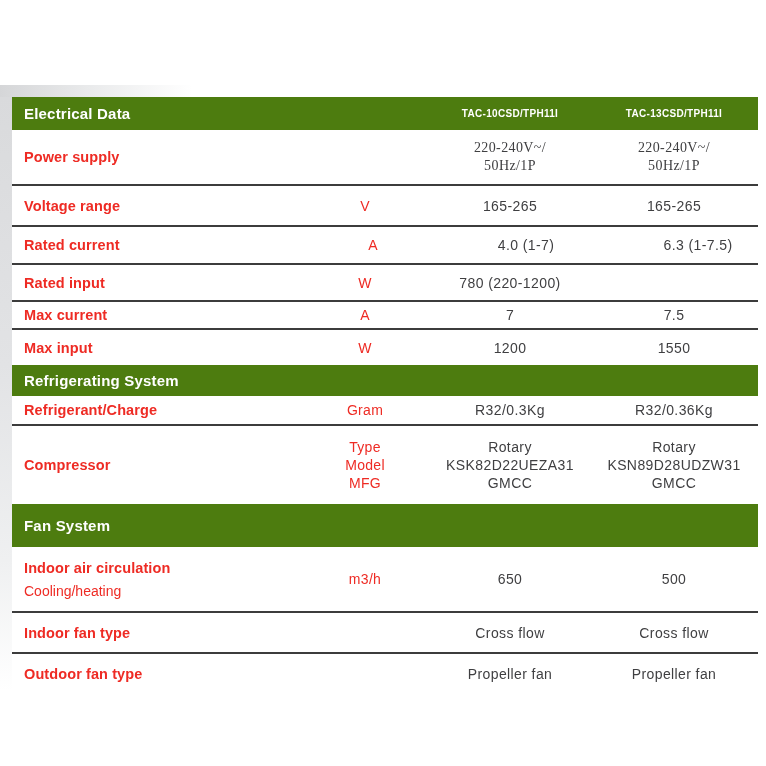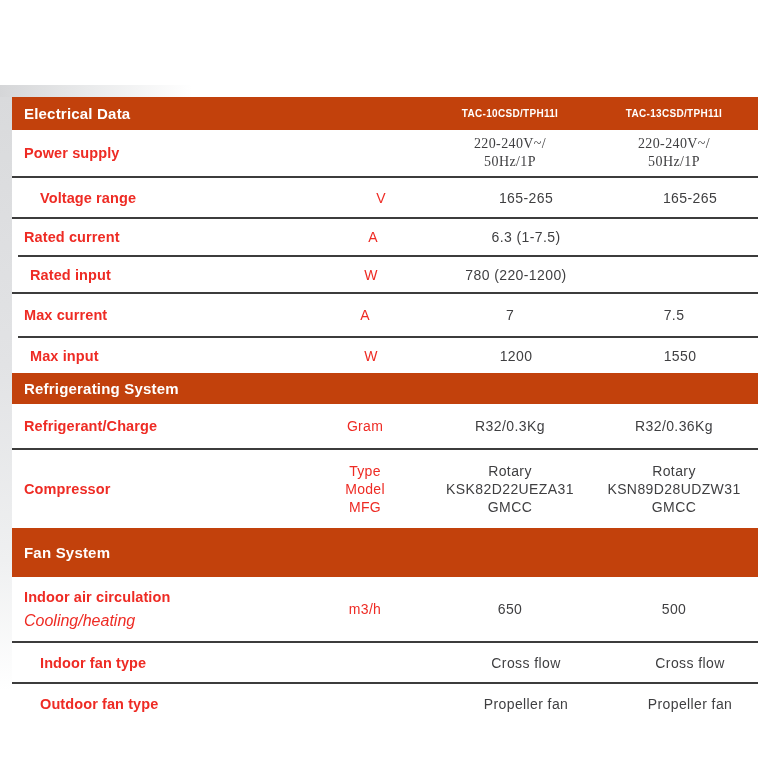--- a/index.html
+++ b/index.html
@@ -32,21 +32,21 @@
     position: absolute;
     left: 12px; top: 97px;
     width: 746px;
   }
   .grid {
     display: grid;
     grid-template-columns: 288px 130px 160px 168px;
     align-items: stretch;
   }
   .bar {
-    background: #c2410c;
+    background: #4d7c0f;
     color: #ffffff;
   }
   .bar .cell { color: #ffffff; }
   .bar-title {
     font-weight: bold;
     font-size: 15px;
     letter-spacing: 0.2px;
     display: flex;
     align-items: center;
     padding-left: 12px;
@@ -55,21 +55,21 @@
   .col-head {
     font-weight: bold;
     font-size: 10px;
     letter-spacing: 0.3px;
     display: flex;
     align-items: center;
     justify-content: center;
   }
   .bar-1 { height: 33px; }
   .bar-2 { height: 31px; }
-  .bar-3 { height: 49px; }
+  .bar-3 { height: 43px; }
   .rows .row + .row { border-top: 2px solid #3c3c3c; }
   .row { box-sizing: border-box; }
   .cell {
     display: flex;
     align-items: center;
   }
   .cell.center { justify-content: center; text-align: center; }
   .cell.lines {
     flex-direction: column;
     justify-content: center;
@@ -82,43 +82,42 @@
     justify-content: center;
   }
   .label {
     color: #ee2b24;
     font-weight: bold;
     font-size: 14.5px;
     letter-spacing: 0.1px;
   }
   .sublabel {
     color: #ee2b24;
-    font-style: italic;
     font-weight: normal;
-    font-size: 16px;
+    font-size: 14px;
     margin-top: 7px;
   }
   .unit {
     color: #ee2b24;
     font-size: 14px;
     letter-spacing: 0.3px;
   }
   .val {
     color: #3f3f41;
     font-size: 14px;
     letter-spacing: 0.4px;
   }
   .ps-lines { line-height: 16px; font-family: Liberation Serif, serif; }
   .cmp-lines { line-height: 20px; }
   
-  .r-h46 { height: 46px; }
-  .r-h41 { height: 41px; padding-left: 16px; }
+  .r-h46 { height: 54px; }
+  .r-h41 { height: 41px; }
   .r-h38 { height: 38px; gap: 8px; }
-  .r-h37 { height: 37px; margin-left: 6px; }
-  .r-h40 { height: 44px; }
+  .r-h37 { height: 37px; }
+  .r-h40 { height: 28px; }
   .r-h80 { height: 80px; }
   .r-h52 { height: 64px; }
 </style>
 </head>
 <body>
 
 <div class="page">
   <div class="shadow-top"></div>
   <div class="shadow-left"></div>
 
@@ -150,20 +149,21 @@
         </div>
         <div class="cell center unit">V</div>
         <div class="cell center val">165-265</div>
         <div class="cell center val">165-265</div>
       </div>
       <div class="grid row r-h38">
         <div class="cell label-cell">
           <span class="label">Rated current</span>
         </div>
         <div class="cell center unit">A</div>
+        <div class="cell center val">4.0 (1-7)</div>
         <div class="cell center val">6.3 (1-7.5)</div>
       </div>
       <div class="grid row r-h37">
         <div class="cell label-cell">
           <span class="label">Rated input</span>
         </div>
         <div class="cell center unit">W</div>
         <div class="cell center val">780 (220-1200)</div>
       </div>
       <div class="grid row r-h40">

